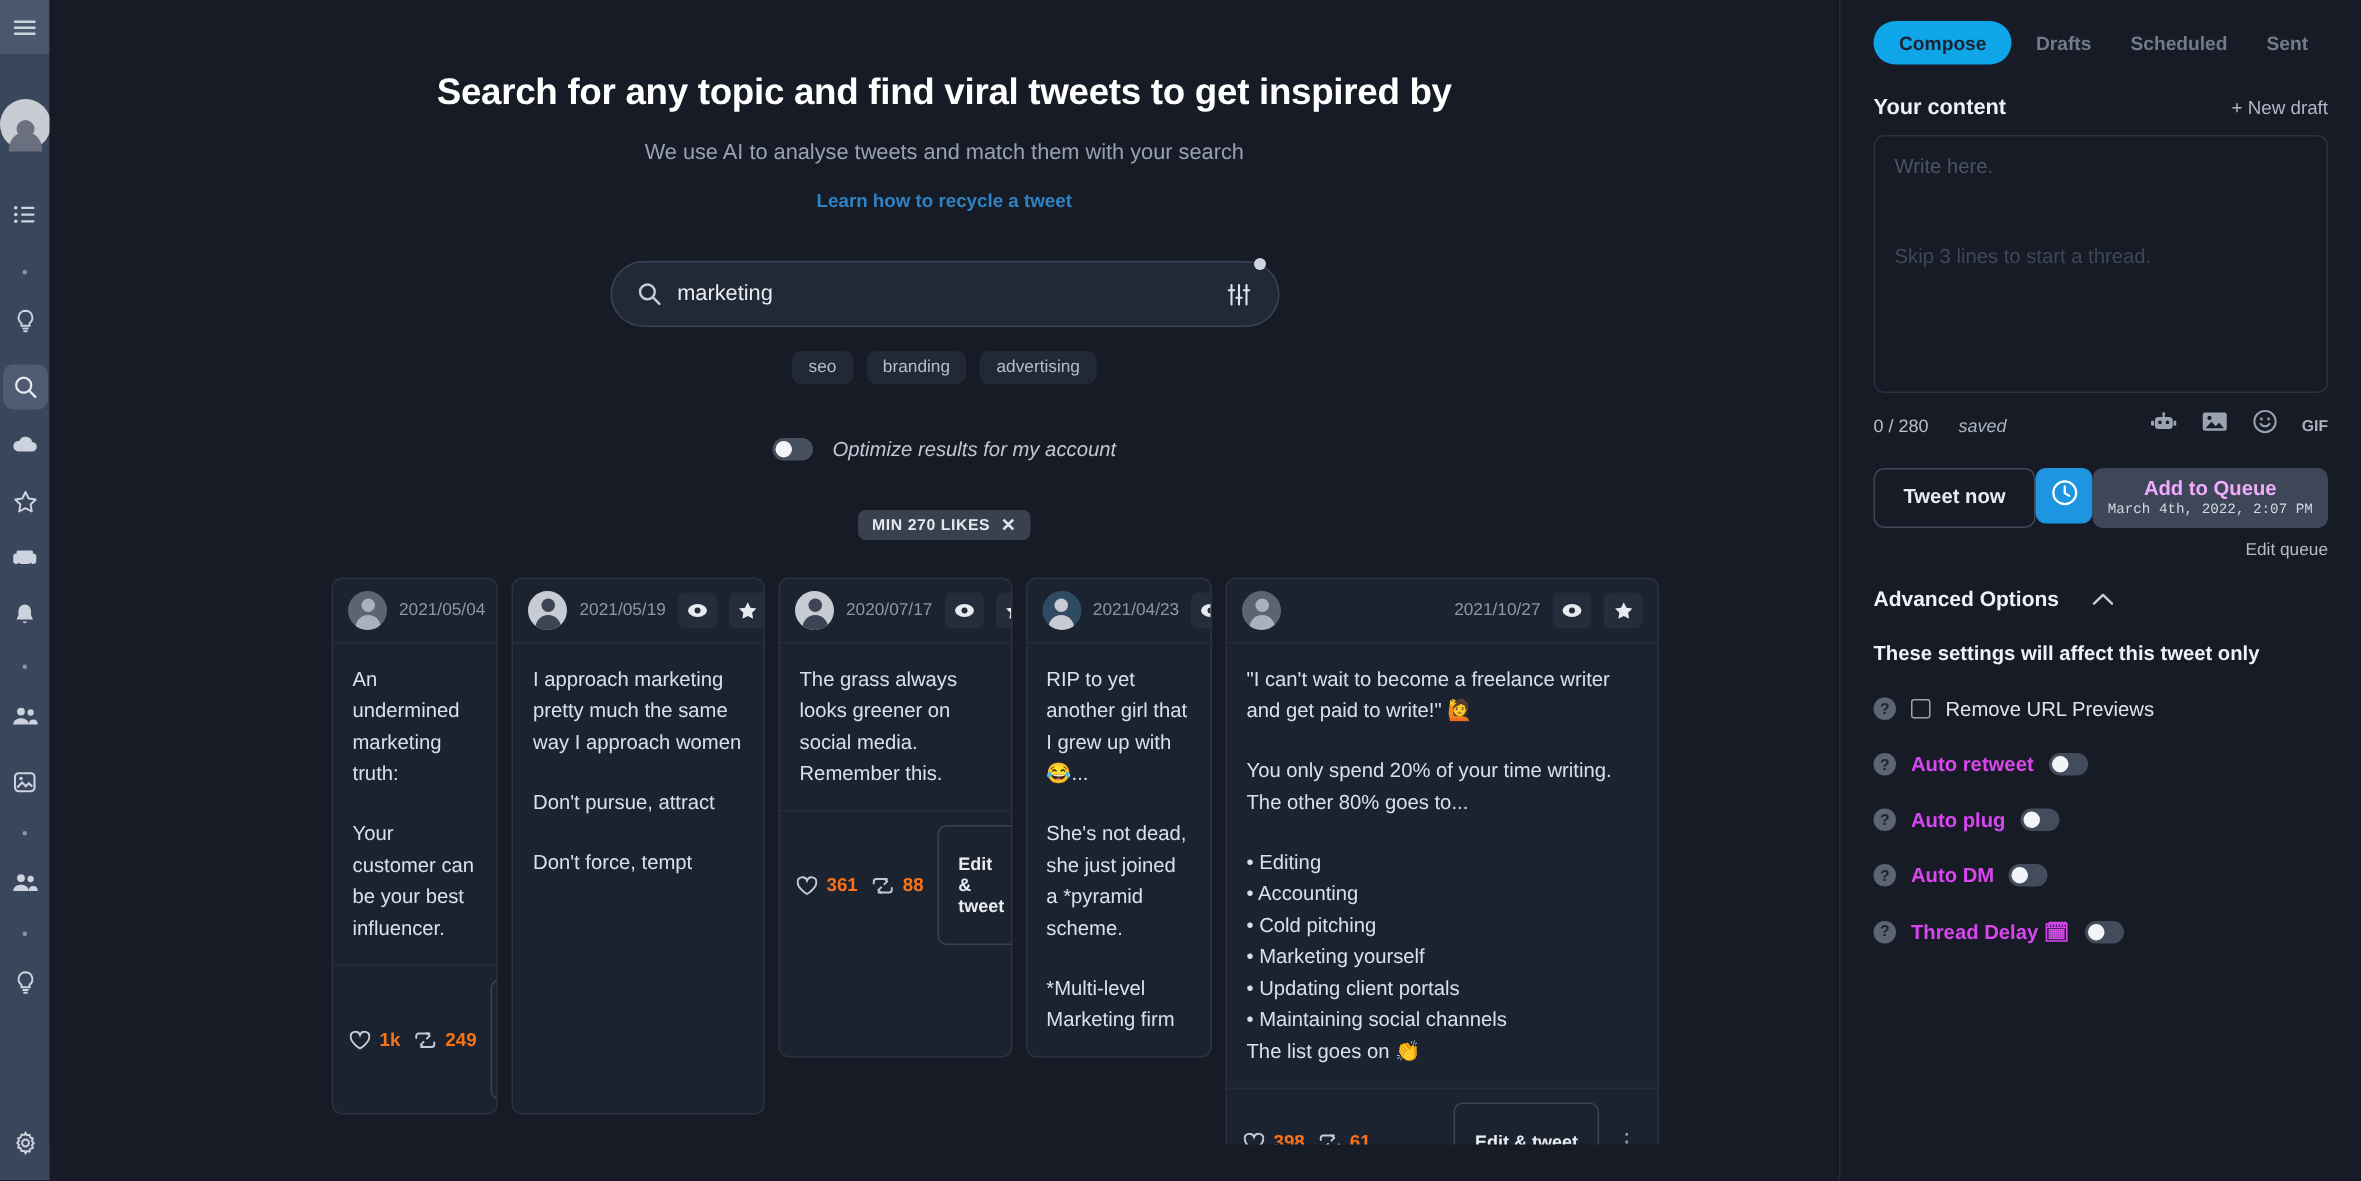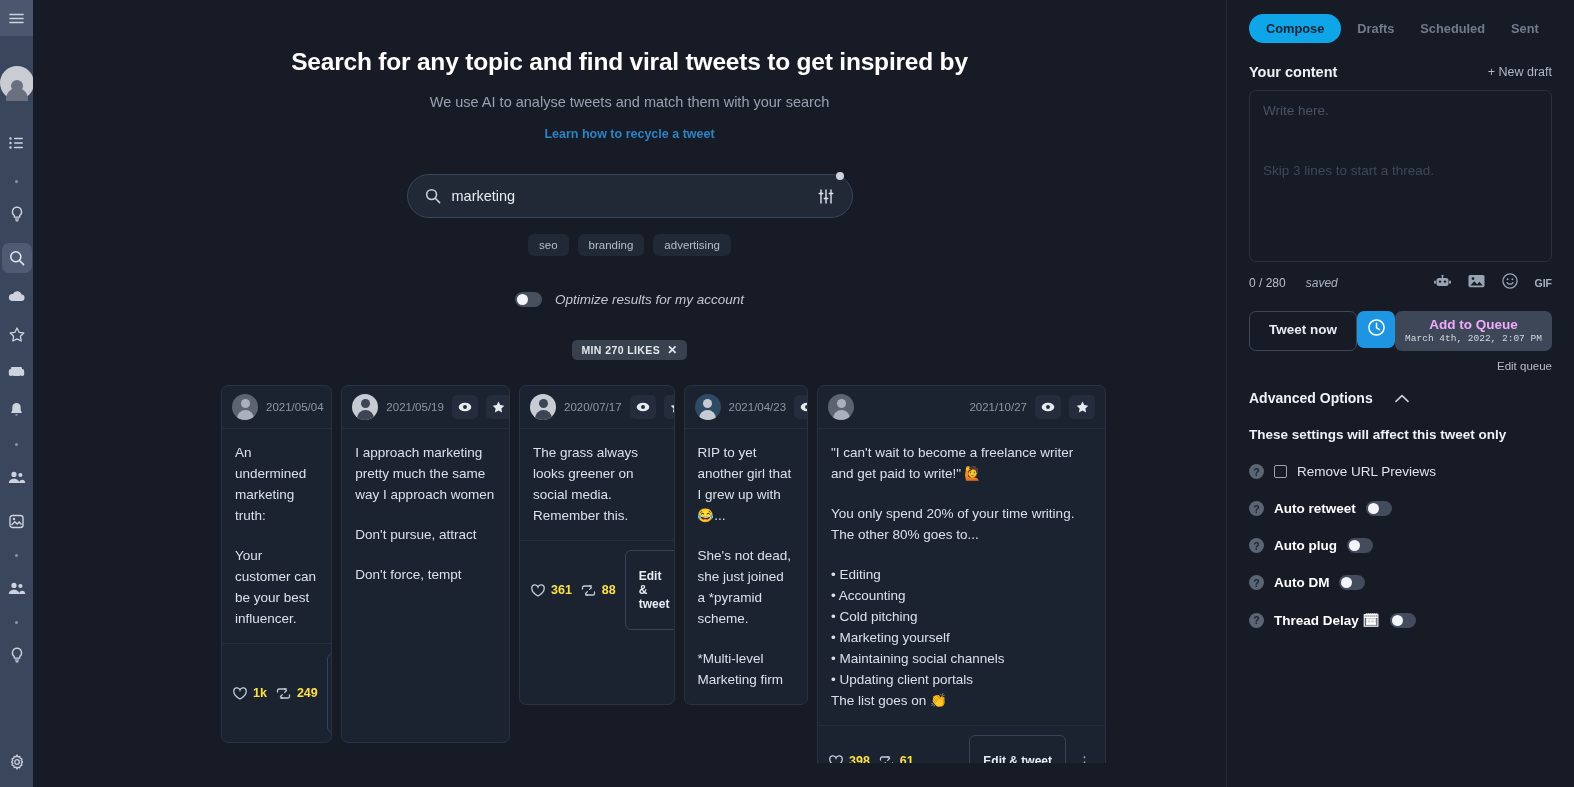--- a/index.html
+++ b/index.html
@@ -152,21 +152,21 @@
   .card-body { padding: 13px 13px 14px 13px; font-size: 13.5px; color: #dbe0e8; line-height: 21px;}
   .card-body p { margin: 0; }
   .card-body p + p { margin-top: 19px; }
   .card-body ul { list-style: none; margin-top: 19px;}
   .card-body li { padding-left: 0; }
   .card-body li::before { content: "\2022  "; color:#dbe0e8; }
   .card-foot {
     display:flex; align-items:center; padding: 9px 11px;
     border-top: 1px solid #262e3d; gap: 9px;
   }
-  .stat { display:flex; align-items:center; gap:6px; font-size:12.5px; color:#fde047; font-weight:600;}
+  .stat { display:flex; align-items:center; gap:6px; font-size:12.5px; color:#f97316; font-weight:600;}
   .stat svg { display:block; }
   .edit-btn {
     margin-left:auto; border: 1px solid #38435a; border-radius: 6px;
     padding: 18px 13px; font-size: 12px; font-weight: 700; color: #e9edf3;
     cursor: pointer;
   }
   .kebab { color:#98a1b2; font-size: 15px; line-height: 1; cursor:pointer; padding: 0 2px; letter-spacing:0; }
 
   
   .rightpanel {
@@ -227,21 +227,21 @@
 
   .affect { margin-top: 21px; font-size: 13.5px; font-weight: 700; color: #eef1f6; }
 
   .optline { margin-top: 22px; display:flex; align-items:center; gap: 10px; }
   .qmark {
     width: 15px; height:15px; border-radius:50%; background:#5b6574;
     color:#1b2230; font-size:10.5px; font-weight:700;
     display:flex;align-items:center;justify-content:center; flex:0 0 auto; cursor:pointer;
   }
   .cbox { width: 13px; height:13px; border:1.5px solid #9aa3b2; border-radius:2px; cursor:pointer; flex:0 0 auto;}
-  .optline .lbl { font-size: 13.5px; color: #ffffff; font-weight: 600;}
+  .optline .lbl { font-size: 13.5px; color: #d946ef; font-weight: 600;}
   .optline .lbl.reg { font-weight: 500; color:#dfe4ec;}
   .tg2 {
     width: 26px; height: 15px; border-radius: 9px; background: #434c5c;
     position:relative; cursor:pointer; flex:0 0 auto;
   }
   .tg2 .k { position:absolute; left:2px; top:2px; width:11px;height:11px;border-radius:50%; background:#f2f4f7;}
 </style>
 </head>
 <body>
 
@@ -643,22 +643,22 @@
             </div>
           </div>
           <div class="card-body">
             <p>"I can't wait to become a freelance writer and get paid to write!" 🙋</p>
             <p>You only spend 20% of your time writing. The other 80% goes to...</p>
             <ul>
               <li>Editing</li>
               <li>Accounting</li>
               <li>Cold pitching</li>
               <li>Marketing yourself</li>
+              <li>Updating client portals</li>
               <li>Maintaining social channels</li>
-              <li>Updating client portals</li>
             </ul>
             <p>The list goes on 👏</p>
           </div>
           <div class="card-foot">
             <div class="stat">
               <svg width="14" height="13" viewBox="0 0 14 13">
                   <path d="M7 12S0.8 8.3 0.8 4.4A3.2 3.2 0 0 1 7 3a3.2 3.2 0 0 1 6.2 1.4C13.2 8.3 7 12 7 12z" fill="none" stroke="#c3cad6" stroke-width="1.3"></path>
                 </svg>
               <span>398</span>
             </div>

